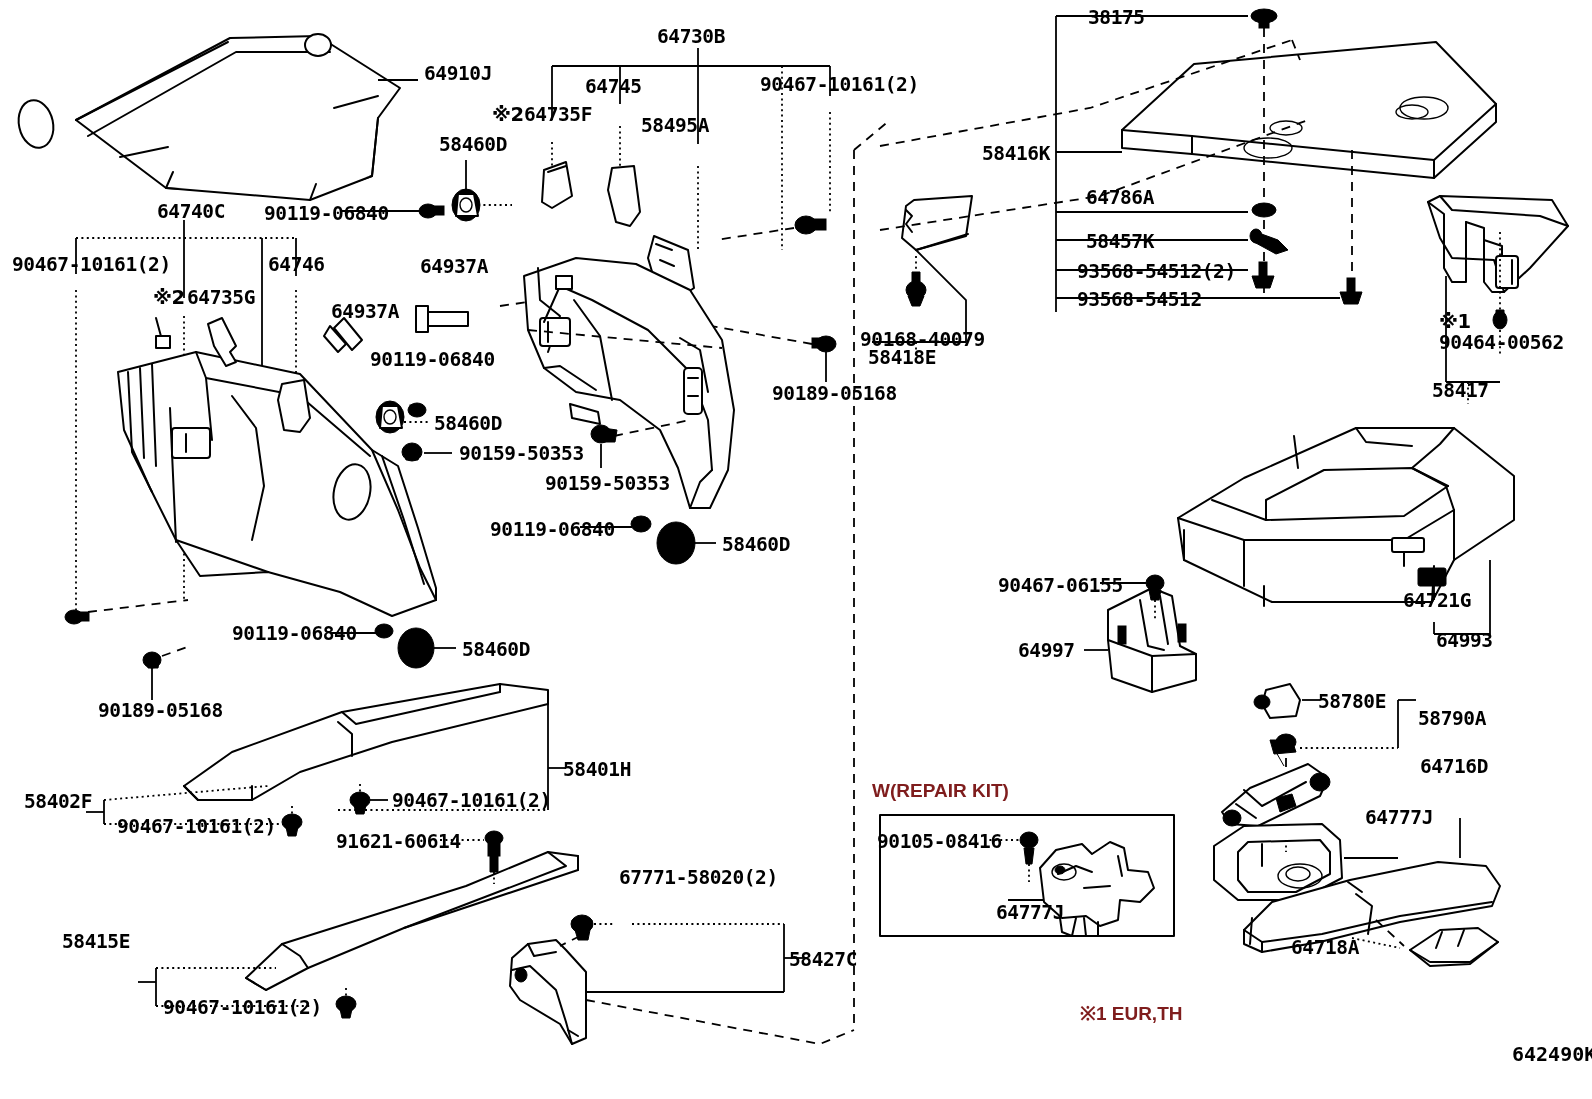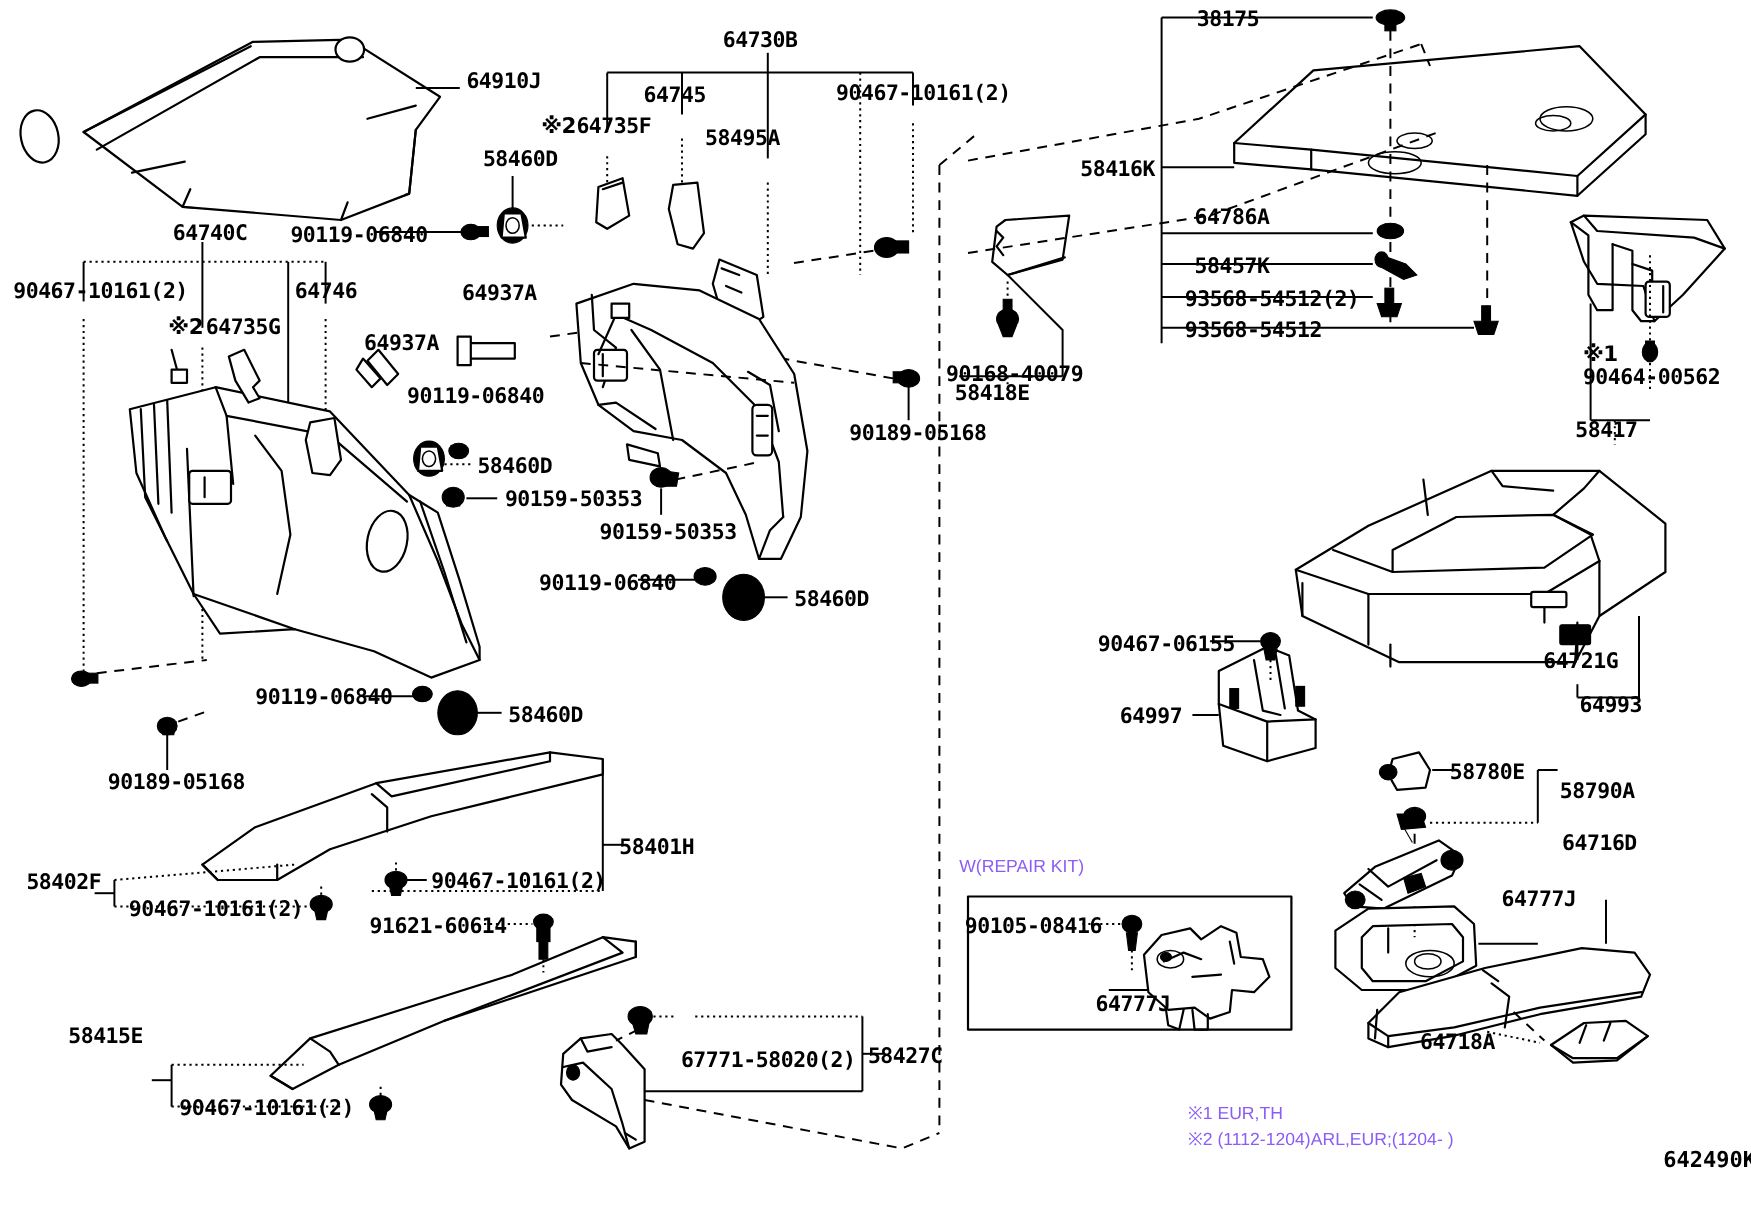--- a/index.html
+++ b/index.html
@@ -2,22 +2,22 @@
 <html><head>
 <meta charset="utf-8">
 <style>
   html,body{margin:0;padding:0;background:#ffffff;}
   body{width:1592px;height:1099px;position:relative;overflow:hidden;
        font-family:"Liberation Sans",sans-serif;}
   #sheet{position:absolute;left:0;top:0;width:1592px;height:1099px;}
   svg{position:absolute;left:0;top:0;}
   .lbl{position:absolute;font-family:"DejaVu Sans Mono","Liberation Mono",monospace;
        font-weight:bold;font-size:19.5px;color:#000;white-space:nowrap;letter-spacing:-0.4px;}
-  .note{position:absolute;font-family:"Liberation Sans",sans-serif;font-weight:normal;
-        font-size:16px;color:#8b5cf6;white-space:nowrap;}
+  .note{position:absolute;font-family:"Liberation Sans",sans-serif;font-weight:bold;
+        font-size:19px;color:#7f1d1d;white-space:nowrap;}
   .fig{position:absolute;font-family:"DejaVu Sans Mono","Liberation Mono",monospace;
        font-weight:bold;font-size:20px;color:#000;white-space:nowrap;}
   .mark{font-family:"DejaVu Sans",sans-serif;font-weight:bold;}
 </style>
 </head>
 <body>
 
 <div id="sheet">
 
 <svg width="1592" height="1099" viewBox="0 0 1592 1099">
@@ -553,26 +553,25 @@
 <div class="lbl" style="left:1418px;top:707px">58790A</div>
 <div class="lbl" style="left:1420px;top:755px">64716D</div>
 <div class="lbl" style="left:1365px;top:806px">64777J</div>
 <div class="lbl" style="left:1291px;top:936px">64718A</div>
 
 <div class="lbl" style="left:563px;top:758px">58401H</div>
 <div class="lbl" style="left:24px;top:790px">58402F</div>
 <div class="lbl" style="left:392px;top:789px">90467-10161(2)</div>
 <div class="lbl" style="left:117px;top:815px">90467-10161(2)</div>
 <div class="lbl" style="left:336px;top:830px">91621-60614</div>
-<div class="lbl" style="left:619px;top:952px">67771-58020(2)</div>
+<div class="lbl" style="left:619px;top:866px">67771-58020(2)</div>
 <div class="lbl" style="left:789px;top:948px">58427C</div>
 <div class="lbl" style="left:62px;top:930px">58415E</div>
 <div class="lbl" style="left:163px;top:996px">90467-10161(2)</div>
 
 <div class="note" style="left:872px;top:780px">W(REPAIR KIT)</div>
 <div class="lbl" style="left:877px;top:830px">90105-08416</div>
 <div class="lbl" style="left:996px;top:901px">64777J</div>
 
 <div class="note" style="left:1080px;top:1000px">※1 EUR,TH</div>
-<div class="note" style="left:1080px;top:1024px">※2 (1112-1204)ARL,EUR;(1204-      )</div>
 <div class="fig" style="left:1512px;top:1042px">642490K</div>
 
 </div>
 
 </body></html>

